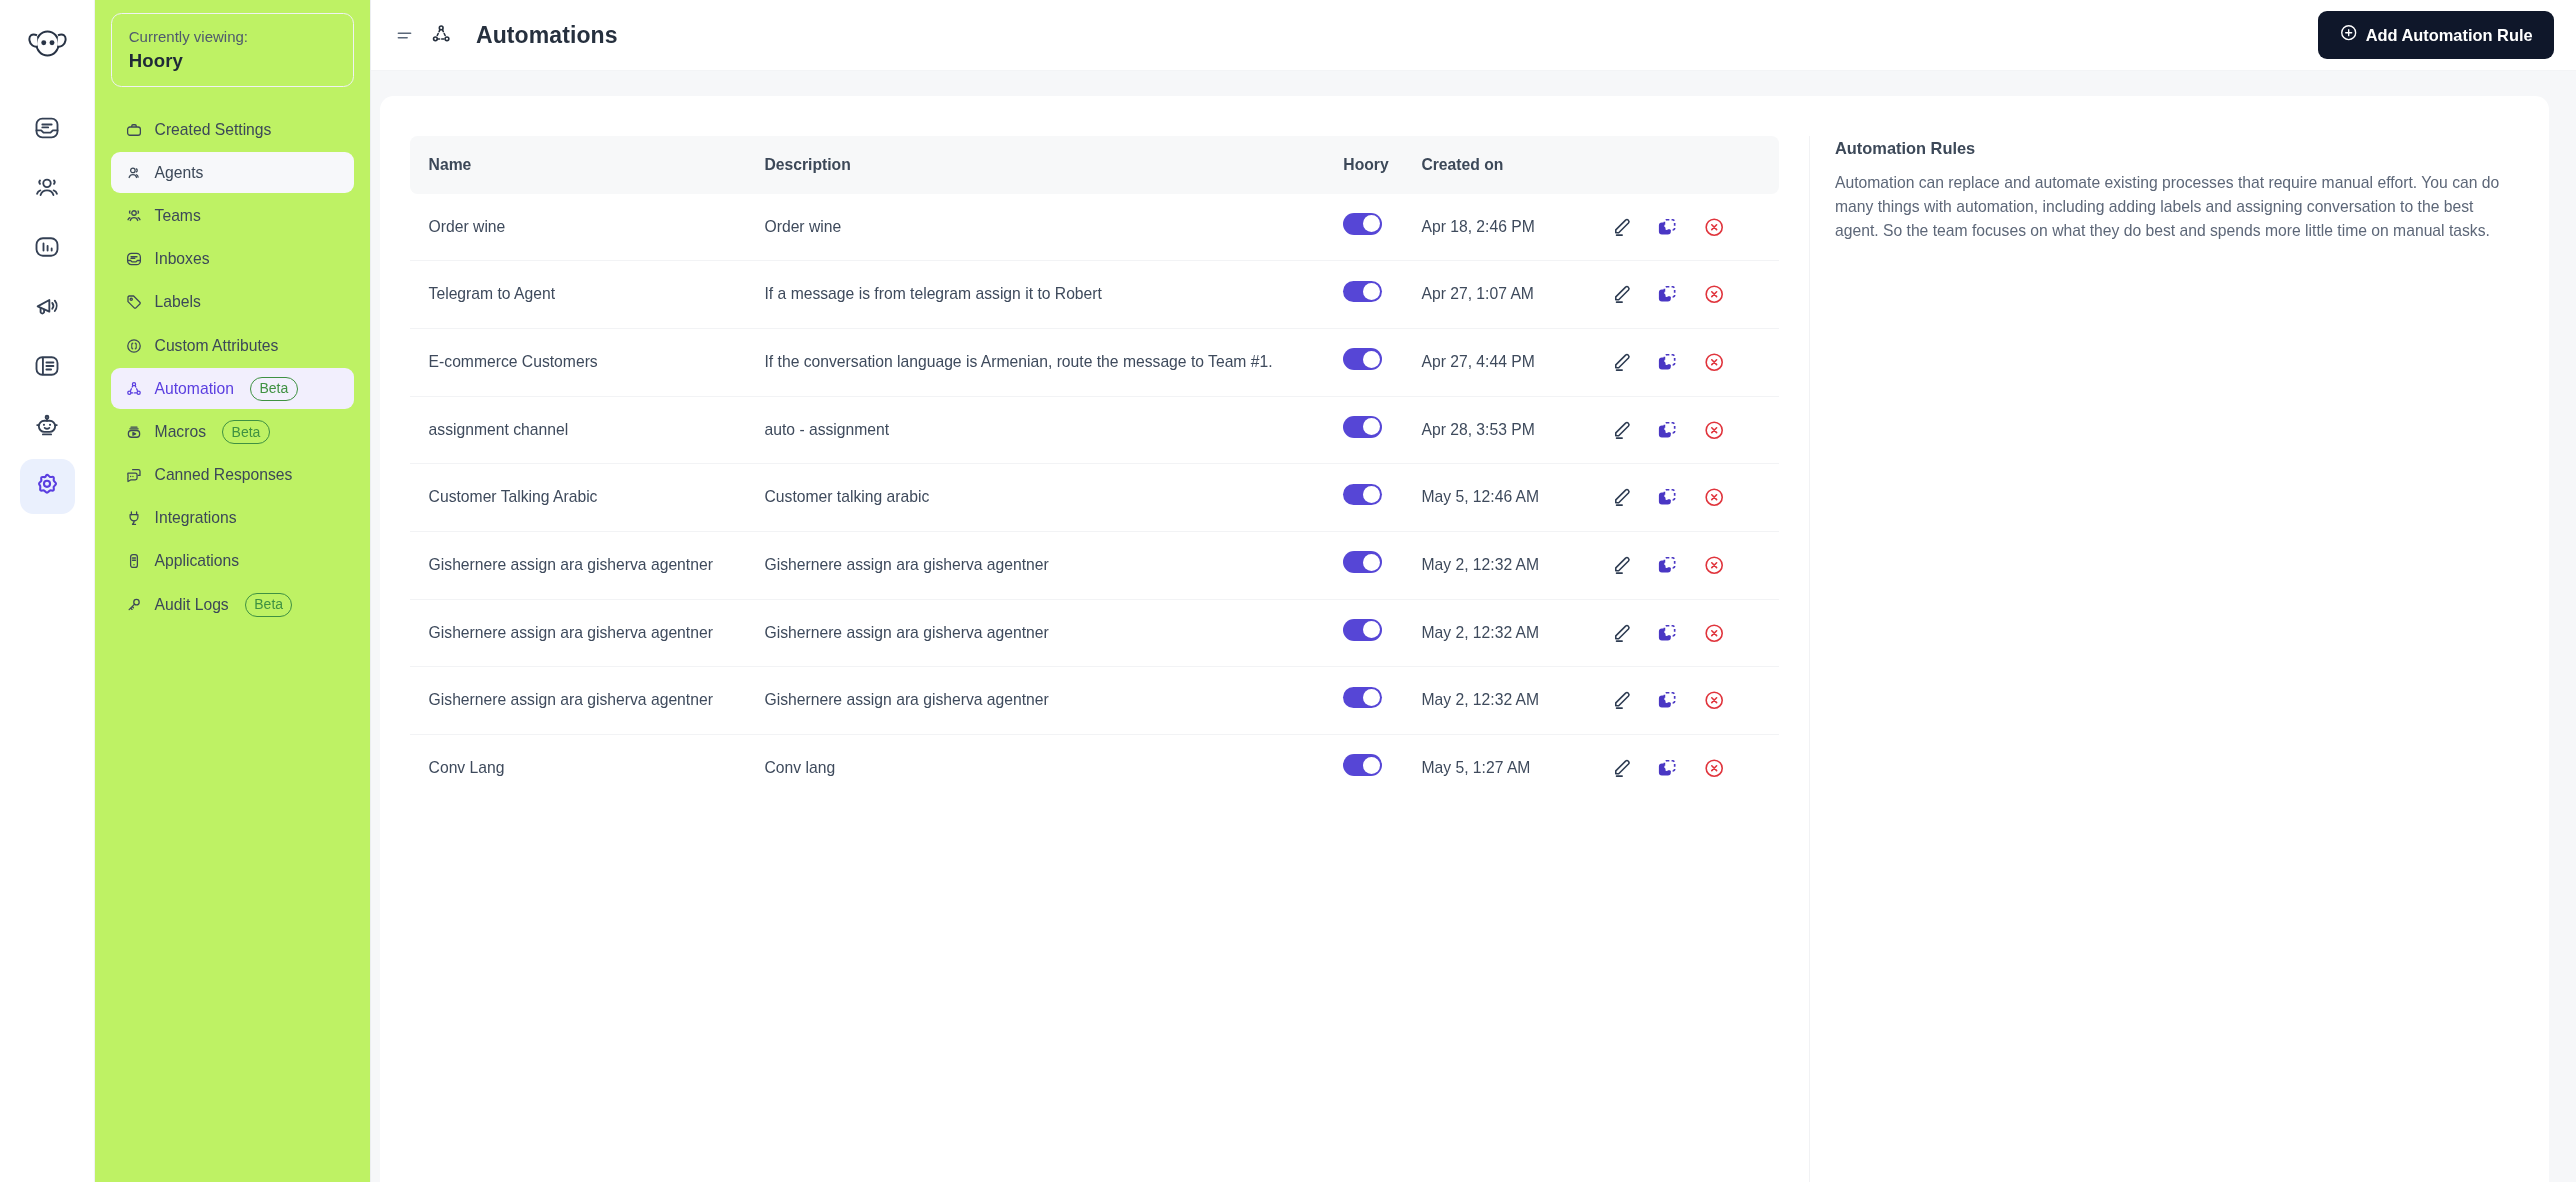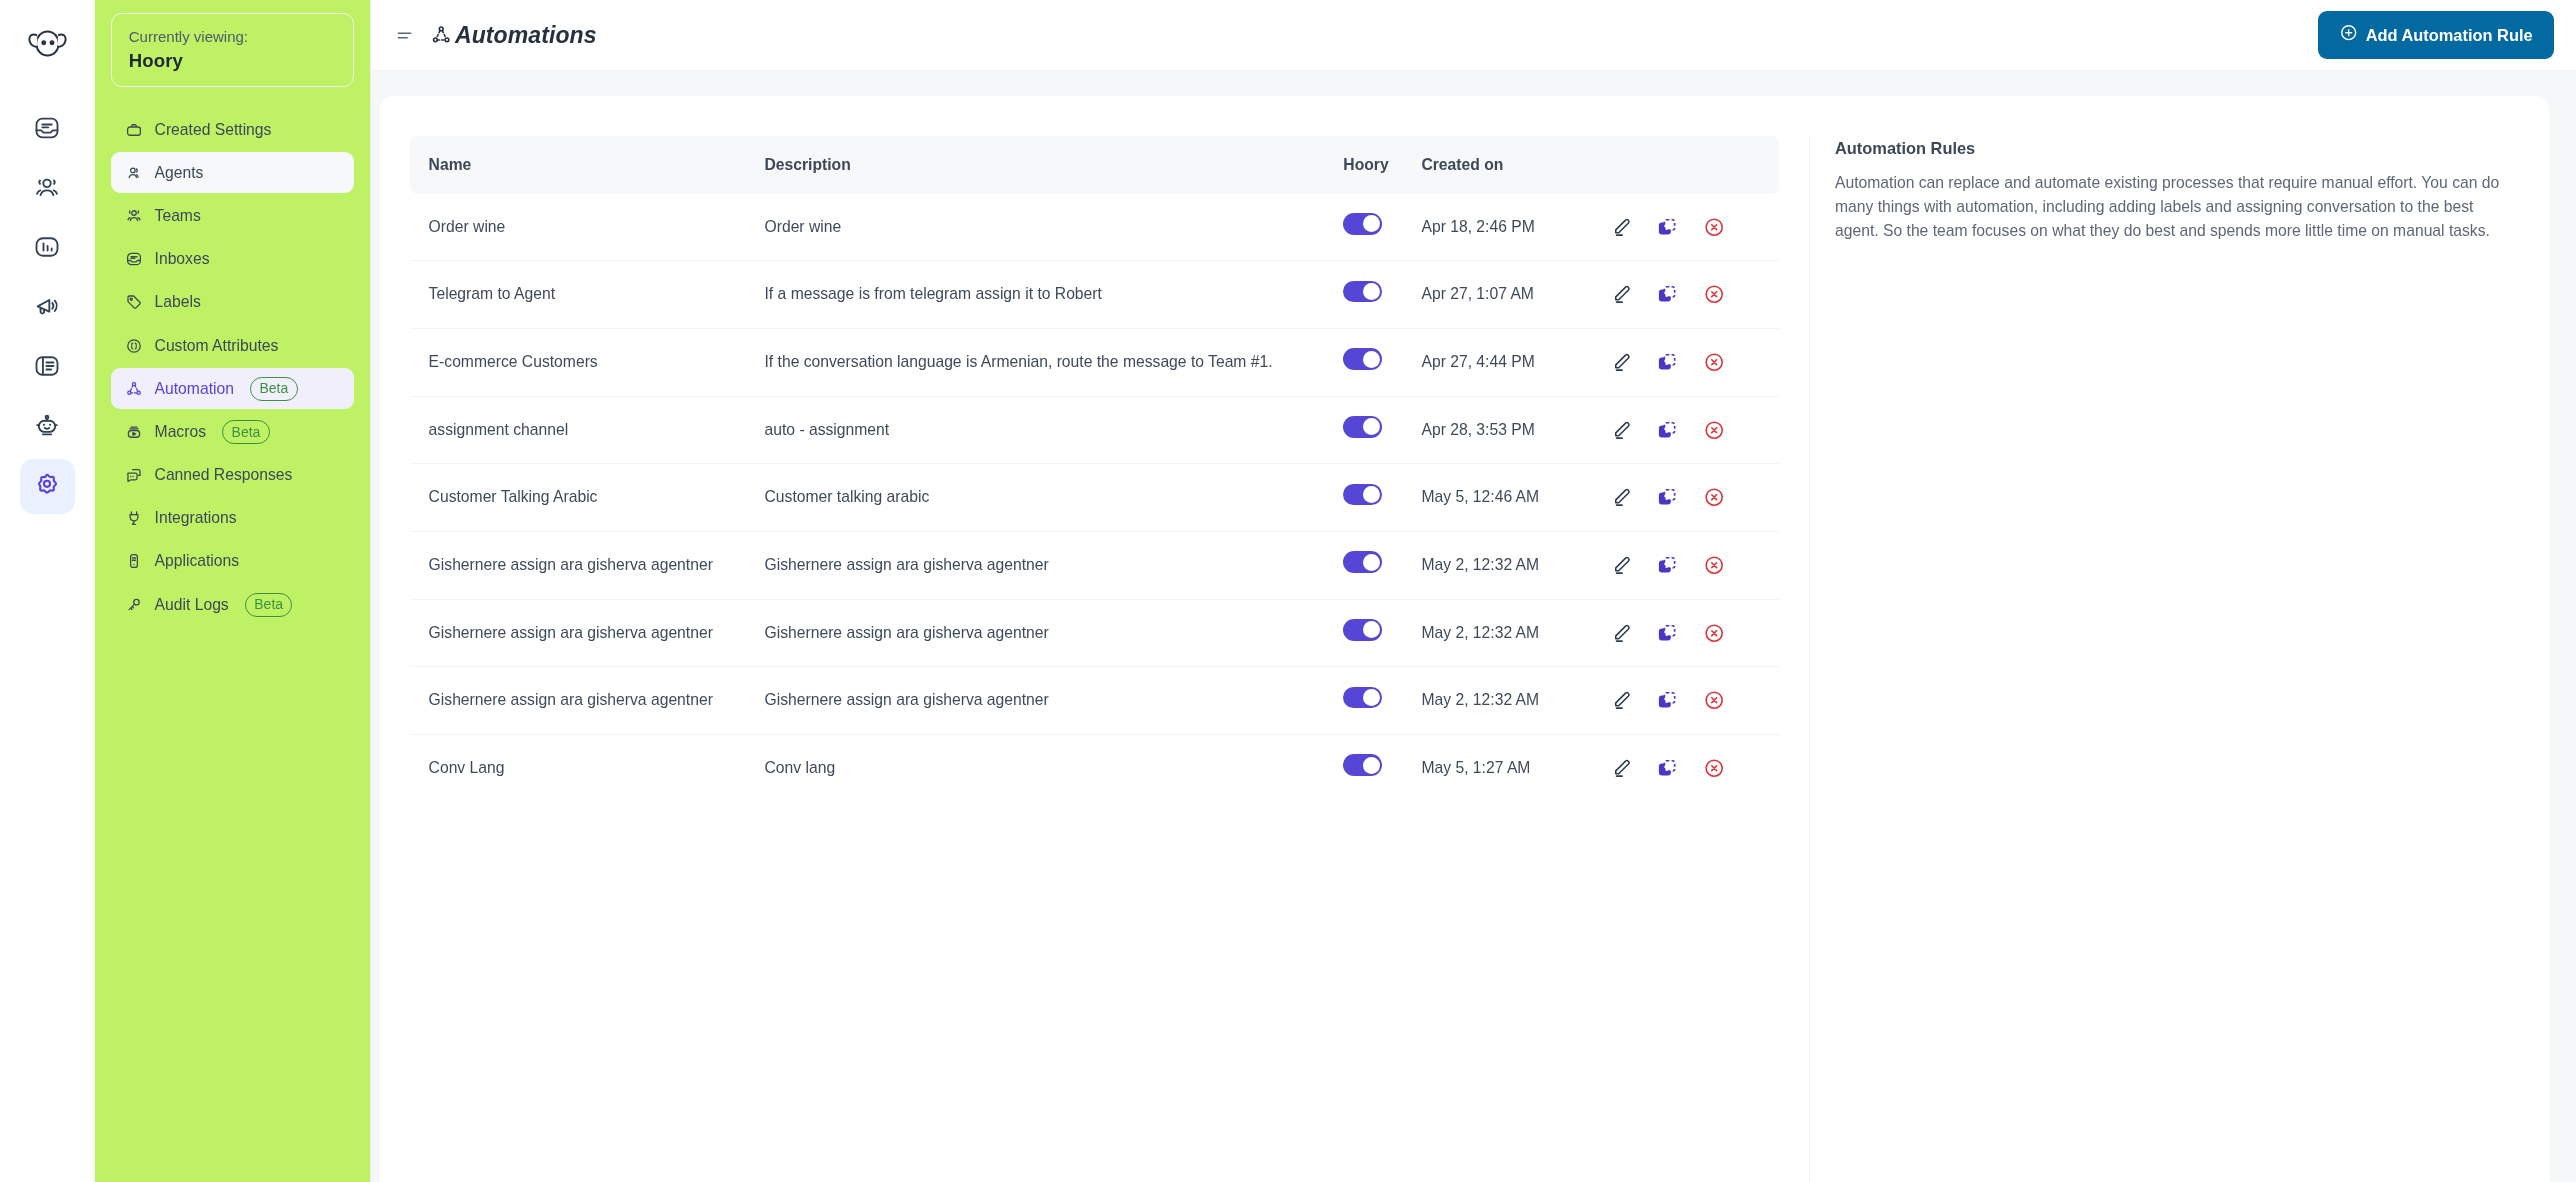--- a/index.html
+++ b/index.html
@@ -62,26 +62,26 @@
   
   .main { flex: 1 1 auto; height: 100%; display: flex; flex-direction: column; min-width: 0; }
   .topbar {
     height: 71px; flex: 0 0 71px;
     background: #ffffff;
     display: flex; align-items: center;
     padding: 0 22.4px 0 21px;
     border-bottom: 0.7px solid #f3f4f6;
   }
   .hamburger { width: 25px; height: 25px; display:flex; align-items:center; justify-content:center; margin-right: 12px; }
-  .topbar-title-wrap { display:flex; align-items:center; gap: 1px; font-style: italic; }
+  .topbar-title-wrap { display:flex; align-items:flex-start; gap: 22px; }
   .topbar-icon { width: 25px; height: 25px; display:flex; align-items:center; justify-content:center; }
   .topbar-title { font-size: 23px; font-weight: 700; color: #26303e; letter-spacing: 0.1px; }
   .topbar-spacer { flex: 1 1 auto; }
   .btn-primary {
-    background: #0369a1; color: #ffffff;
+    background: #0f172a; color: #ffffff;
     border: none; border-radius: 9px;
     height: 48px; padding: 0 21px;
     display: flex; align-items: center; gap: 7px;
     font-size: 16.4px; font-weight: 700; cursor: pointer;
     font-family: "Liberation Sans", sans-serif;
   }
 
   
   .content {
     flex: 1 1 auto; background: #f6f7f9;

